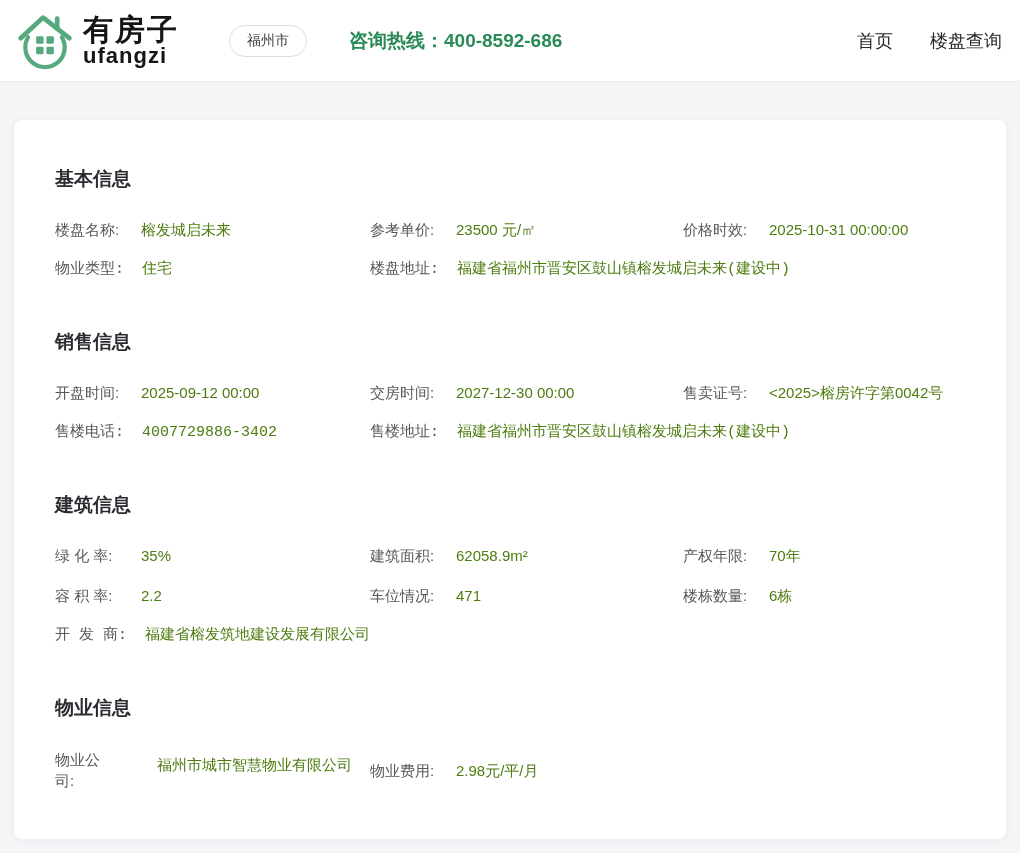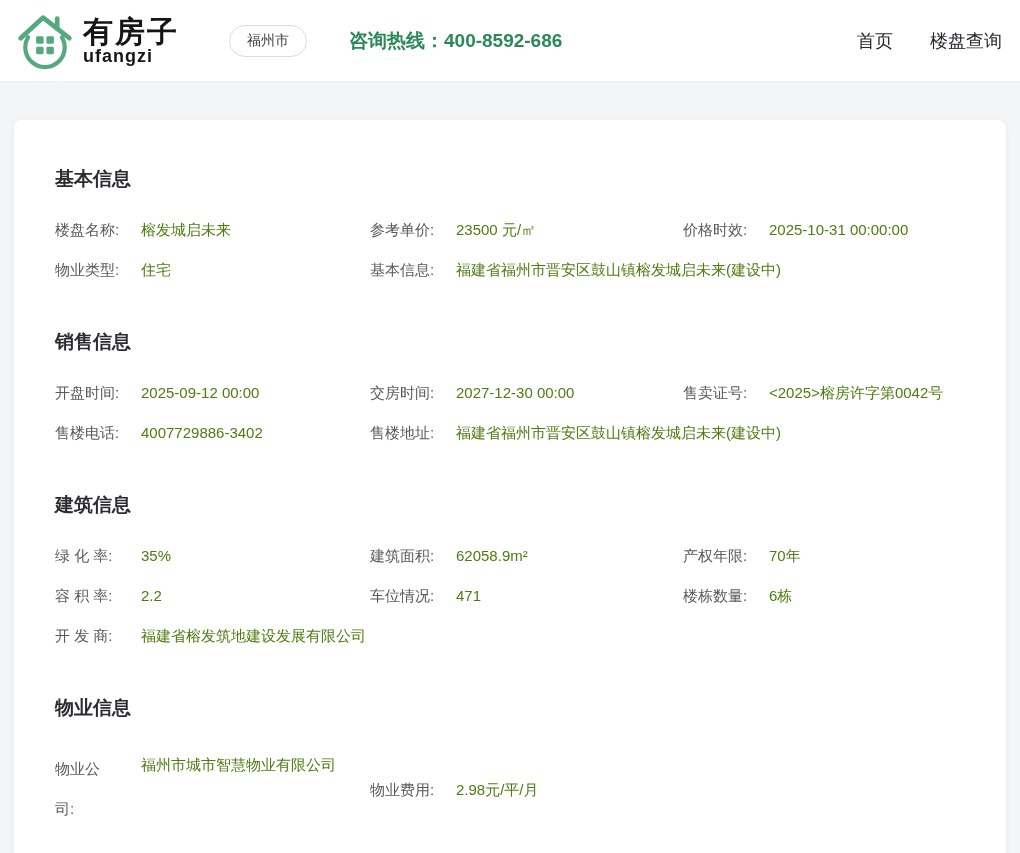--- a/index.html
+++ b/index.html
@@ -15,21 +15,21 @@
   header {
     height: 82px; background: #ffffff;
     border-bottom: 1px solid #ebedf0;
     display: flex; align-items: center;
     padding: 0 10px 0 15px;
   }
   .logo { display: flex; align-items: center; cursor: pointer; }
   .logo svg { width: 60px; height: 62px; flex: 0 0 auto; }
   .logo-text { margin-left: 8px; }
   .logo-title { font-size: 30px; font-weight: bold; color: #151515; line-height: 1.05; letter-spacing: 2px; }
-  .logo-sub   { font-size: 18px; font-weight: bold; color: #151515; line-height: 1.0; letter-spacing: 1px; }
+  .logo-sub   { font-size: 22px; font-weight: bold; color: #151515; line-height: 1.0; letter-spacing: 1px; }
   .city-badge {
     margin-left: 50px;
     border: 1px solid #dcdcdc; border-radius: 17px;
     padding: 6px 17px; font-size: 14px; color: #404040;
     background: #fff; cursor: pointer; white-space: nowrap; text-align: center;
   }
   .hotline { margin-left: 42px; font-size: 19px; font-weight: bold; color: #2a8a57; white-space: nowrap; }
   nav { margin-left: auto; display: flex; gap: 37px; padding-right: 8px; }
   nav a { font-size: 18px; color: #27272b; text-decoration: none; cursor: pointer; white-space: nowrap; }
 
@@ -42,31 +42,31 @@
   }
   section { margin-bottom: 52px; }
   section:last-child { margin-bottom: 0; }
   .section-title { font-size: 19px; font-weight: bold; color: #2b2b31; line-height: 22px; margin-bottom: 30px; }
 
   .row {
     display: grid;
     grid-template-columns: 315px 313px 1fr;
     margin-bottom: 21px;
   }
-  .row:last-child { margin-bottom: 0; }
+  .row:last-child { margin-bottom: 0; font-family: Liberation Mono, monospace; }
   .item { display: flex; align-items: flex-start; font-size: 15px; line-height: 19px; color: #595959; }
   .label { flex: 0 0 auto; min-width: 68px; margin-right: 18px; white-space: nowrap; }
   .value { color: #4d7c0f; }
   .span-2 { grid-column: 2 / -1; }
   .span-all { grid-column: 1 / -1; }
 
   
   .row-property { display: grid; grid-template-columns: 315px 1fr; align-items: center; }
   .item-company { display: flex; align-items: flex-start; font-size: 15px; color: #595959; }
-  .item-company .label-narrow { flex: 0 0 auto; width: 50px; margin-right: 36px; line-height: 40px; white-space: normal; }
+  .item-company .label-narrow { flex: 0 0 auto; width: 50px; margin-right: 52px; line-height: 21px; white-space: normal; }
   .item-company .value-wrap { width: 200px; line-height: 31px; }
 </style>
 </head>
 <body>
 
 <div class="page">
 
   <header>
     <div class="logo">
       <svg viewBox="0 0 64 64" aria-hidden="true">
@@ -113,21 +113,21 @@
           <span class="label">价格时效:</span>
           <span class="value">2025-10-31 00:00:00</span>
         </div>
       </div>
       <div class="row">
         <div class="item">
           <span class="label">物业类型:</span>
           <span class="value">住宅</span>
         </div>
         <div class="item span-2">
-          <span class="label">基本信息:</span>
+          <span class="label">楼盘地址:</span>
           <span class="value">福建省福州市晋安区鼓山镇榕发城启未来(建设中)</span>
         </div>
       </div>
     </section>
 
     <section>
       <h2 class="section-title">销售信息</h2>
       <div class="row">
         <div class="item">
           <span class="label">开盘时间:</span>

